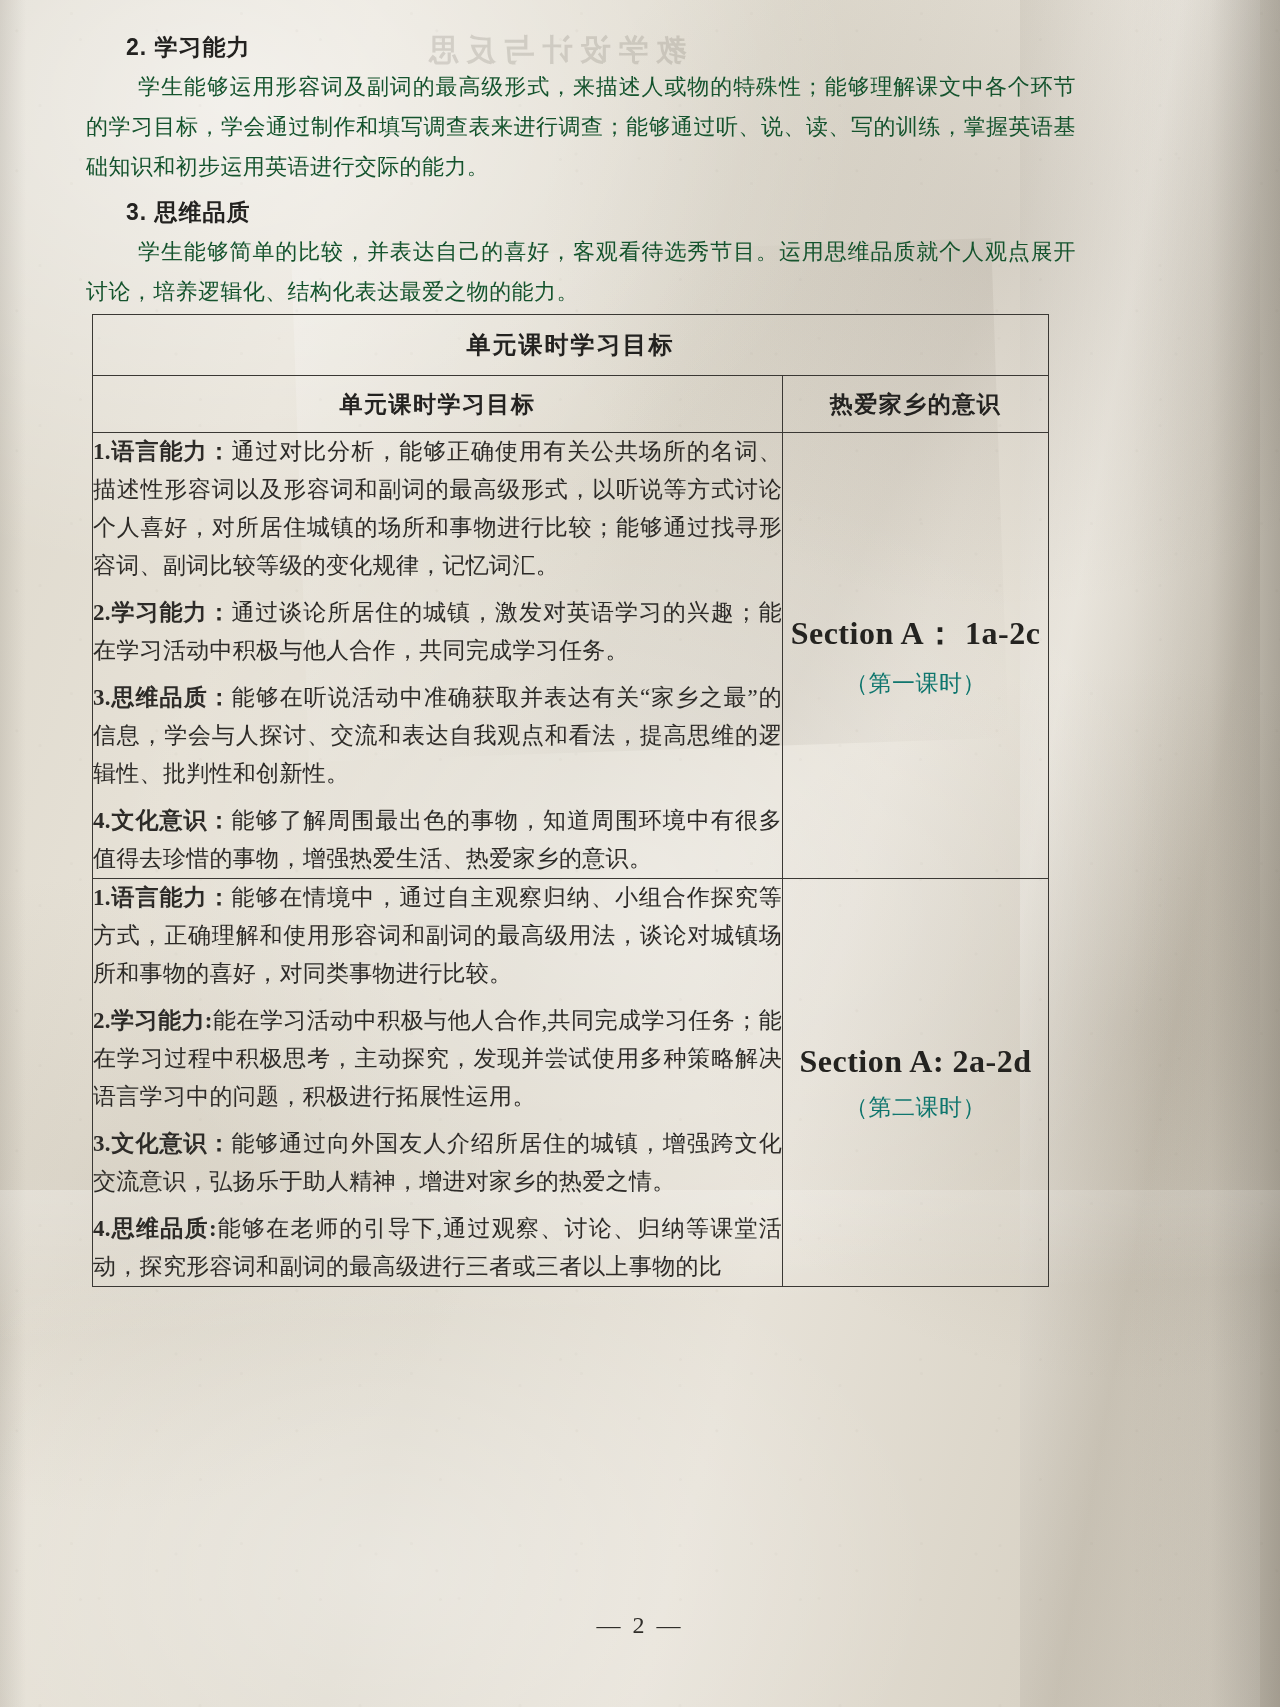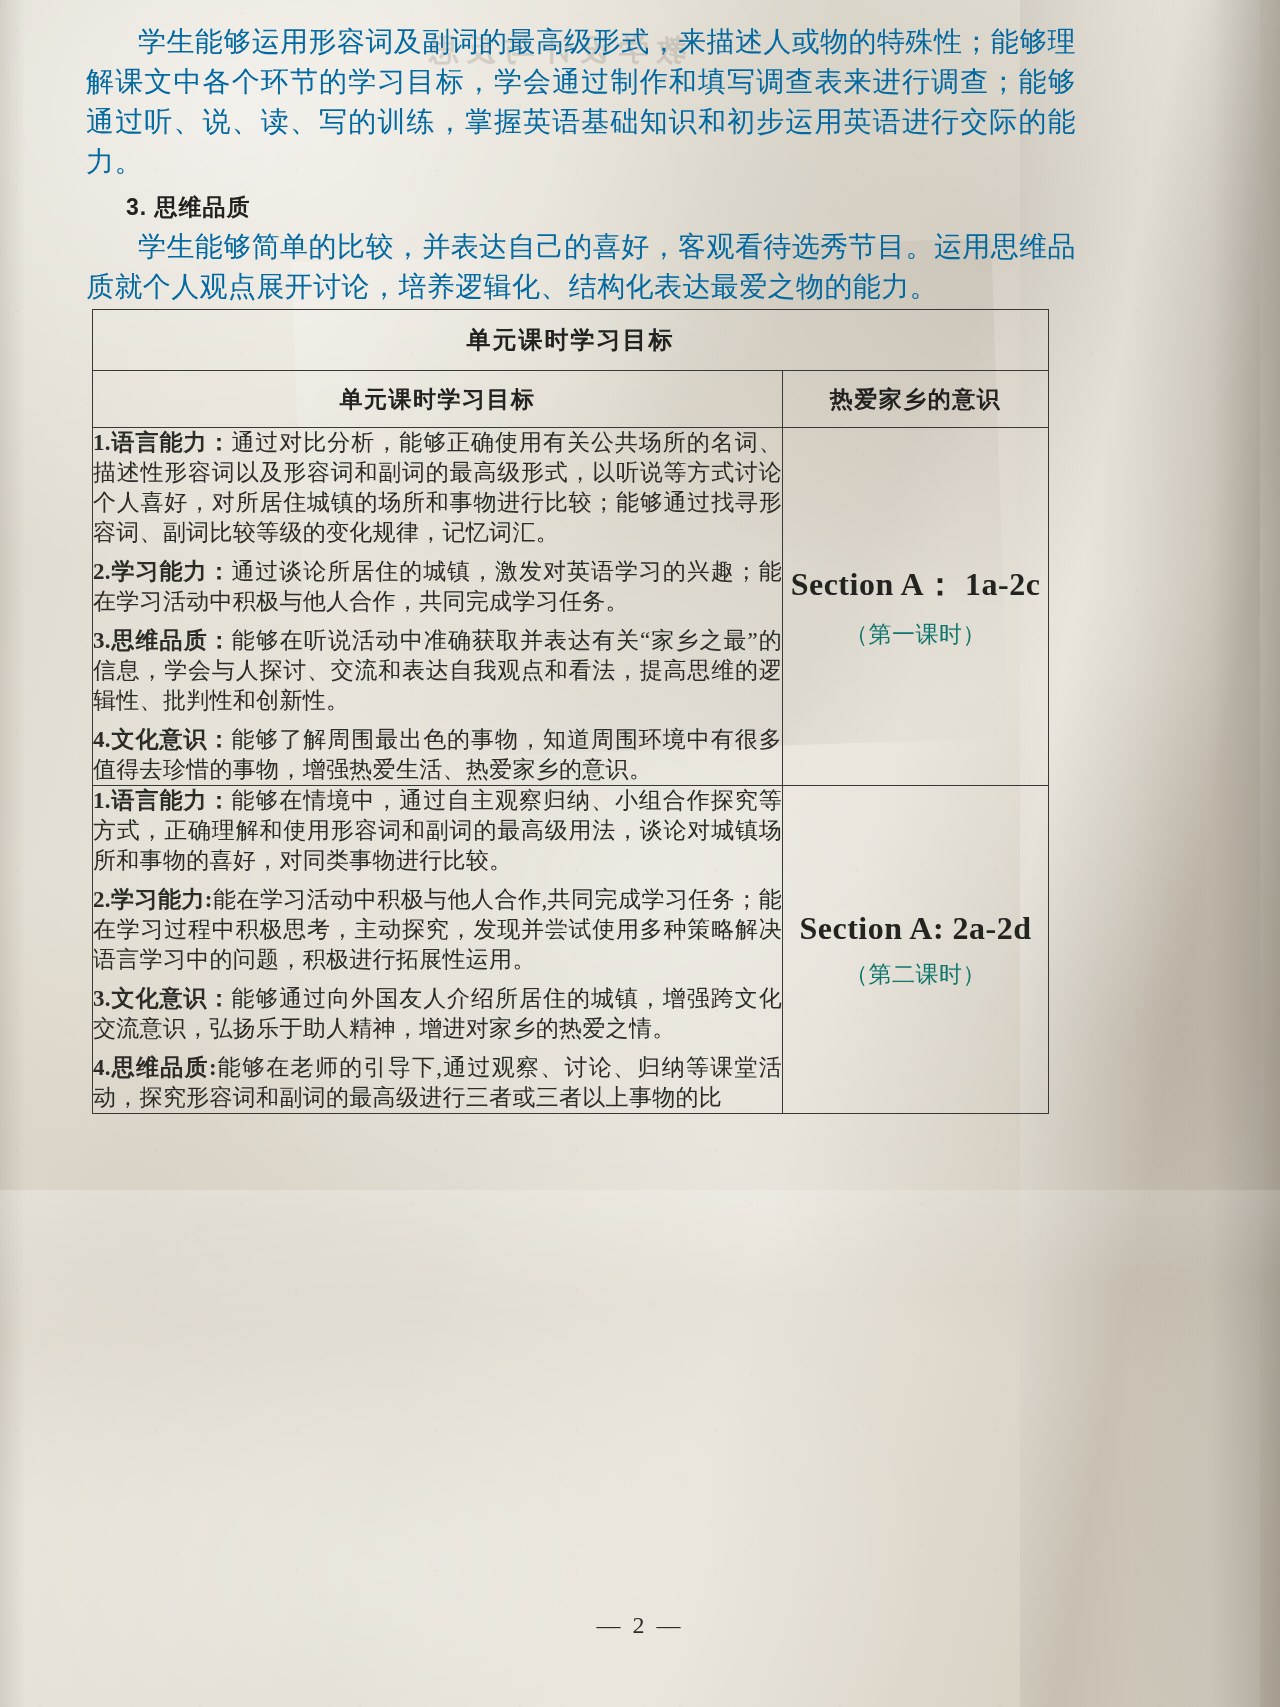--- a/index.html
+++ b/index.html
@@ -78,27 +78,27 @@
 
   .heading {
     font-family: "Liberation Sans", "DejaVu Sans", sans-serif;
     font-weight: bold;
     font-size: 23px;
     letter-spacing: 1px;
     margin: 10px 0 4px 40px;
     color: #232220;
   }
   .para {
-    font-size: 28px;
+    font-size: 22px;
     line-height: 40px;
     text-indent: 52px;
     text-align: justify;
     letter-spacing: 0.4px;
     margin: 0 0 2px 0;
-    color: #0369a1;
+    color: #14532d;
   }
   .subheading {
     font-family: "Liberation Sans", "DejaVu Sans", sans-serif;
     font-weight: bold;
     font-size: 23.5px;
     letter-spacing: 0.6px;
     margin: 12px 0 8px 0;
     color: #232220;
   }
 
@@ -130,21 +130,21 @@
     font-size: 23px;
     letter-spacing: 1.5px;
     height: 56px;
     color: #232220;
   }
   .goal-cell {
     padding: 12px 12px 14px 14px;
   }
   .goal-item {
     font-size: 23px;
-    line-height: 30px;
+    line-height: 38px;
     text-align: justify;
     letter-spacing: 0.3px;
     margin-bottom: 9px;
     color: #2d2b28;
   }
   .goal-item:last-child { margin-bottom: 0; }
   .goal-item .lbl { font-weight: bold; }
 
   .section-cell {
     text-align: center;
@@ -197,20 +197,21 @@
 <div class="crease c1"></div>
 <div class="crease c2"></div>
 <div class="crease c3"></div>
 <div class="crease c4"></div>
 <div class="noise"></div>
 
 <div class="ghost">教学设计与反思</div>
 
 <div class="content">
 
+  <div class="heading">2. 学习能力</div>
   <p class="para">学生能够运用形容词及副词的最高级形式，来描述人或物的特殊性；能够理解课文中各个环节的学习目标，学会通过制作和填写调查表来进行调查；能够通过听、说、读、写的训练，掌握英语基础知识和初步运用英语进行交际的能力。</p>
 
   <div class="heading">3. 思维品质</div>
   <p class="para">学生能够简单的比较，并表达自己的喜好，客观看待选秀节目。运用思维品质就个人观点展开讨论，培养逻辑化、结构化表达最爱之物的能力。</p>
 
 
 
   <table class="goals">
     <colgroup>
       <col style="width: 690px;">

